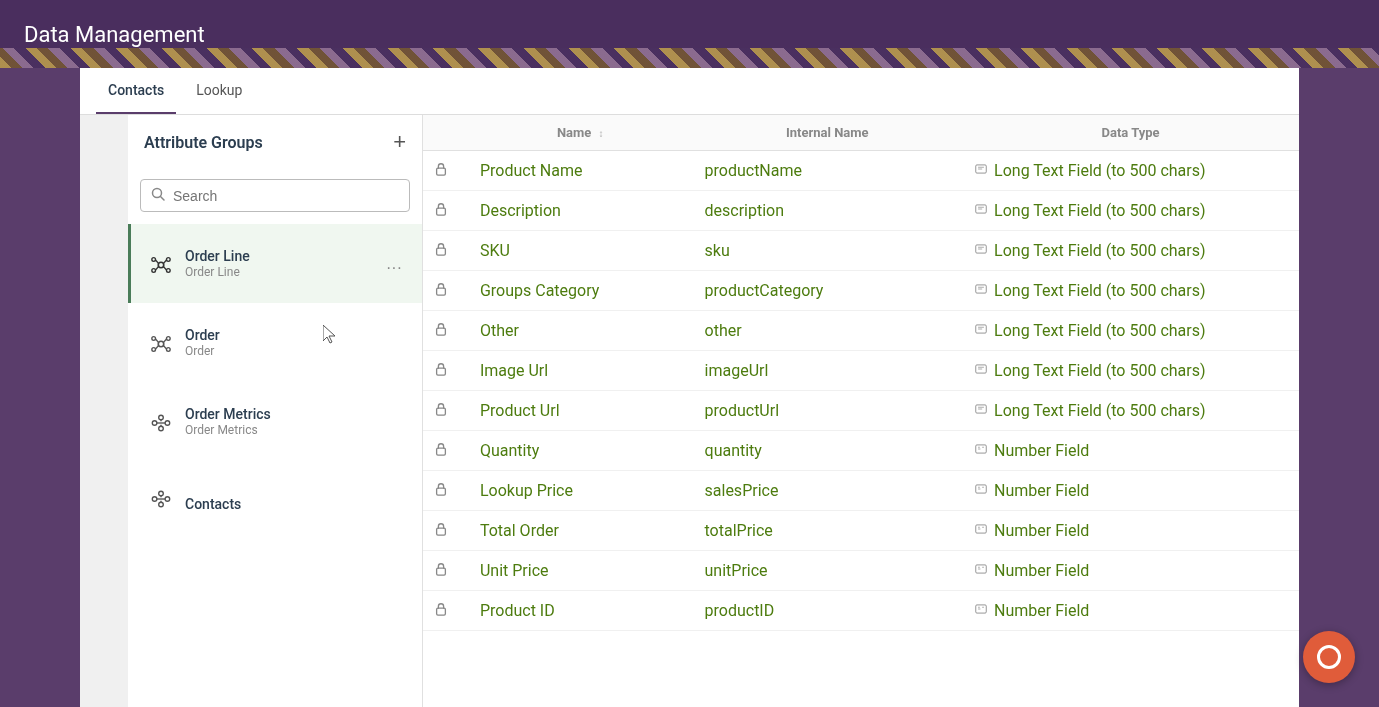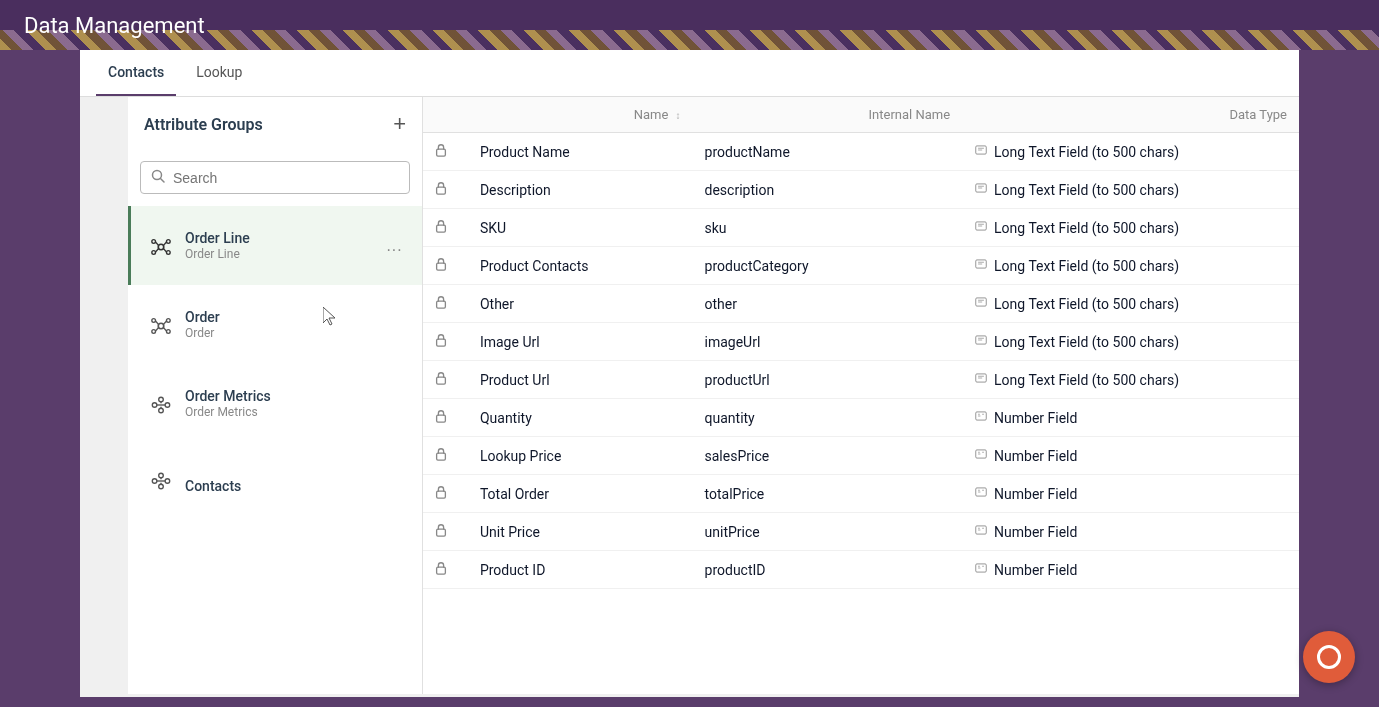--- a/index.html
+++ b/index.html
@@ -7,21 +7,21 @@
       font-family: -apple-system, BlinkMacSystemFont, 'Segoe UI', Roboto, sans-serif;
       background: #5a3d6b;
       width: 1379px;
       height: 707px;
       overflow: hidden;
     }
 
     
     .header {
       background: #4a2e5e;
-      height: 50px;
+      height: 68px;
       display: flex;
       align-items: center;
       padding: 0 24px;
       position: relative;
       overflow: hidden;
     }
     .header::after {
       content: '';
       position: absolute;
       bottom: 0;
@@ -230,24 +230,24 @@
     table {
       width: 100%;
       border-collapse: collapse;
     }
     thead tr {
       background: #fafafa;
       border-bottom: 1px solid #e0e0e0;
     }
     thead th {
       padding: 10px 12px;
-      text-align: right;
+      text-align: center;
       font-size: 13px;
       color: #888;
-      font-weight: 400;
+      font-weight: 700;
     }
     thead th.col-icon {
       width: 40px;
     }
     thead th.col-name {
       width: 200px;
     }
     thead th.col-internal {
       width: 240px;
     }
@@ -257,22 +257,22 @@
     .sort-icon {
       margin-left: 4px;
       font-size: 10px;
       color: #aaa;
     }
     tbody tr {
       border-bottom: 1px solid #f0f0f0;
     }
     tbody td {
       padding: 10px 12px;
-      font-size: 14px;
-      color: #0f172a;
+      font-size: 16px;
+      color: #4d7c0f;
     }
     .lock-icon {
       color: #888;
       font-size: 14px;
     }
     .type-icon {
       margin-right: 6px;
       color: #888;
       font-size: 13px;
     }
@@ -512,21 +512,21 @@
     </tr>
               <tr>
       <td>
         <span class="lock-icon">
           <svg width="12" height="14" viewBox="0 0 12 16" fill="none">
             <rect x="1" y="7" width="10" height="8" rx="1.5" stroke="#888" stroke-width="1.5"></rect>
             <path d="M3 7V5a3 3 0 1 1 6 0v2" stroke="#888" stroke-width="1.5" stroke-linecap="round"></path>
           </svg>
         </span>
       </td>
-      <td>Product Contacts</td>
+      <td>Groups Category</td>
       <td>productCategory</td>
       <td>
         <span class="type-icon"><svg width="14" height="14" viewBox="0 0 24 24" fill="none">
                       <rect x="3" y="5" width="18" height="14" rx="2" stroke="#888" stroke-width="1.5"></rect>
                       <line x1="7" y1="9" x2="17" y2="9" stroke="#888" stroke-width="1.2"></line>
                       <line x1="7" y1="12" x2="14" y2="12" stroke="#888" stroke-width="1.2"></line>
                     </svg></span>Long Text Field (to 500 chars)
       </td>
     </tr>
               <tr>

